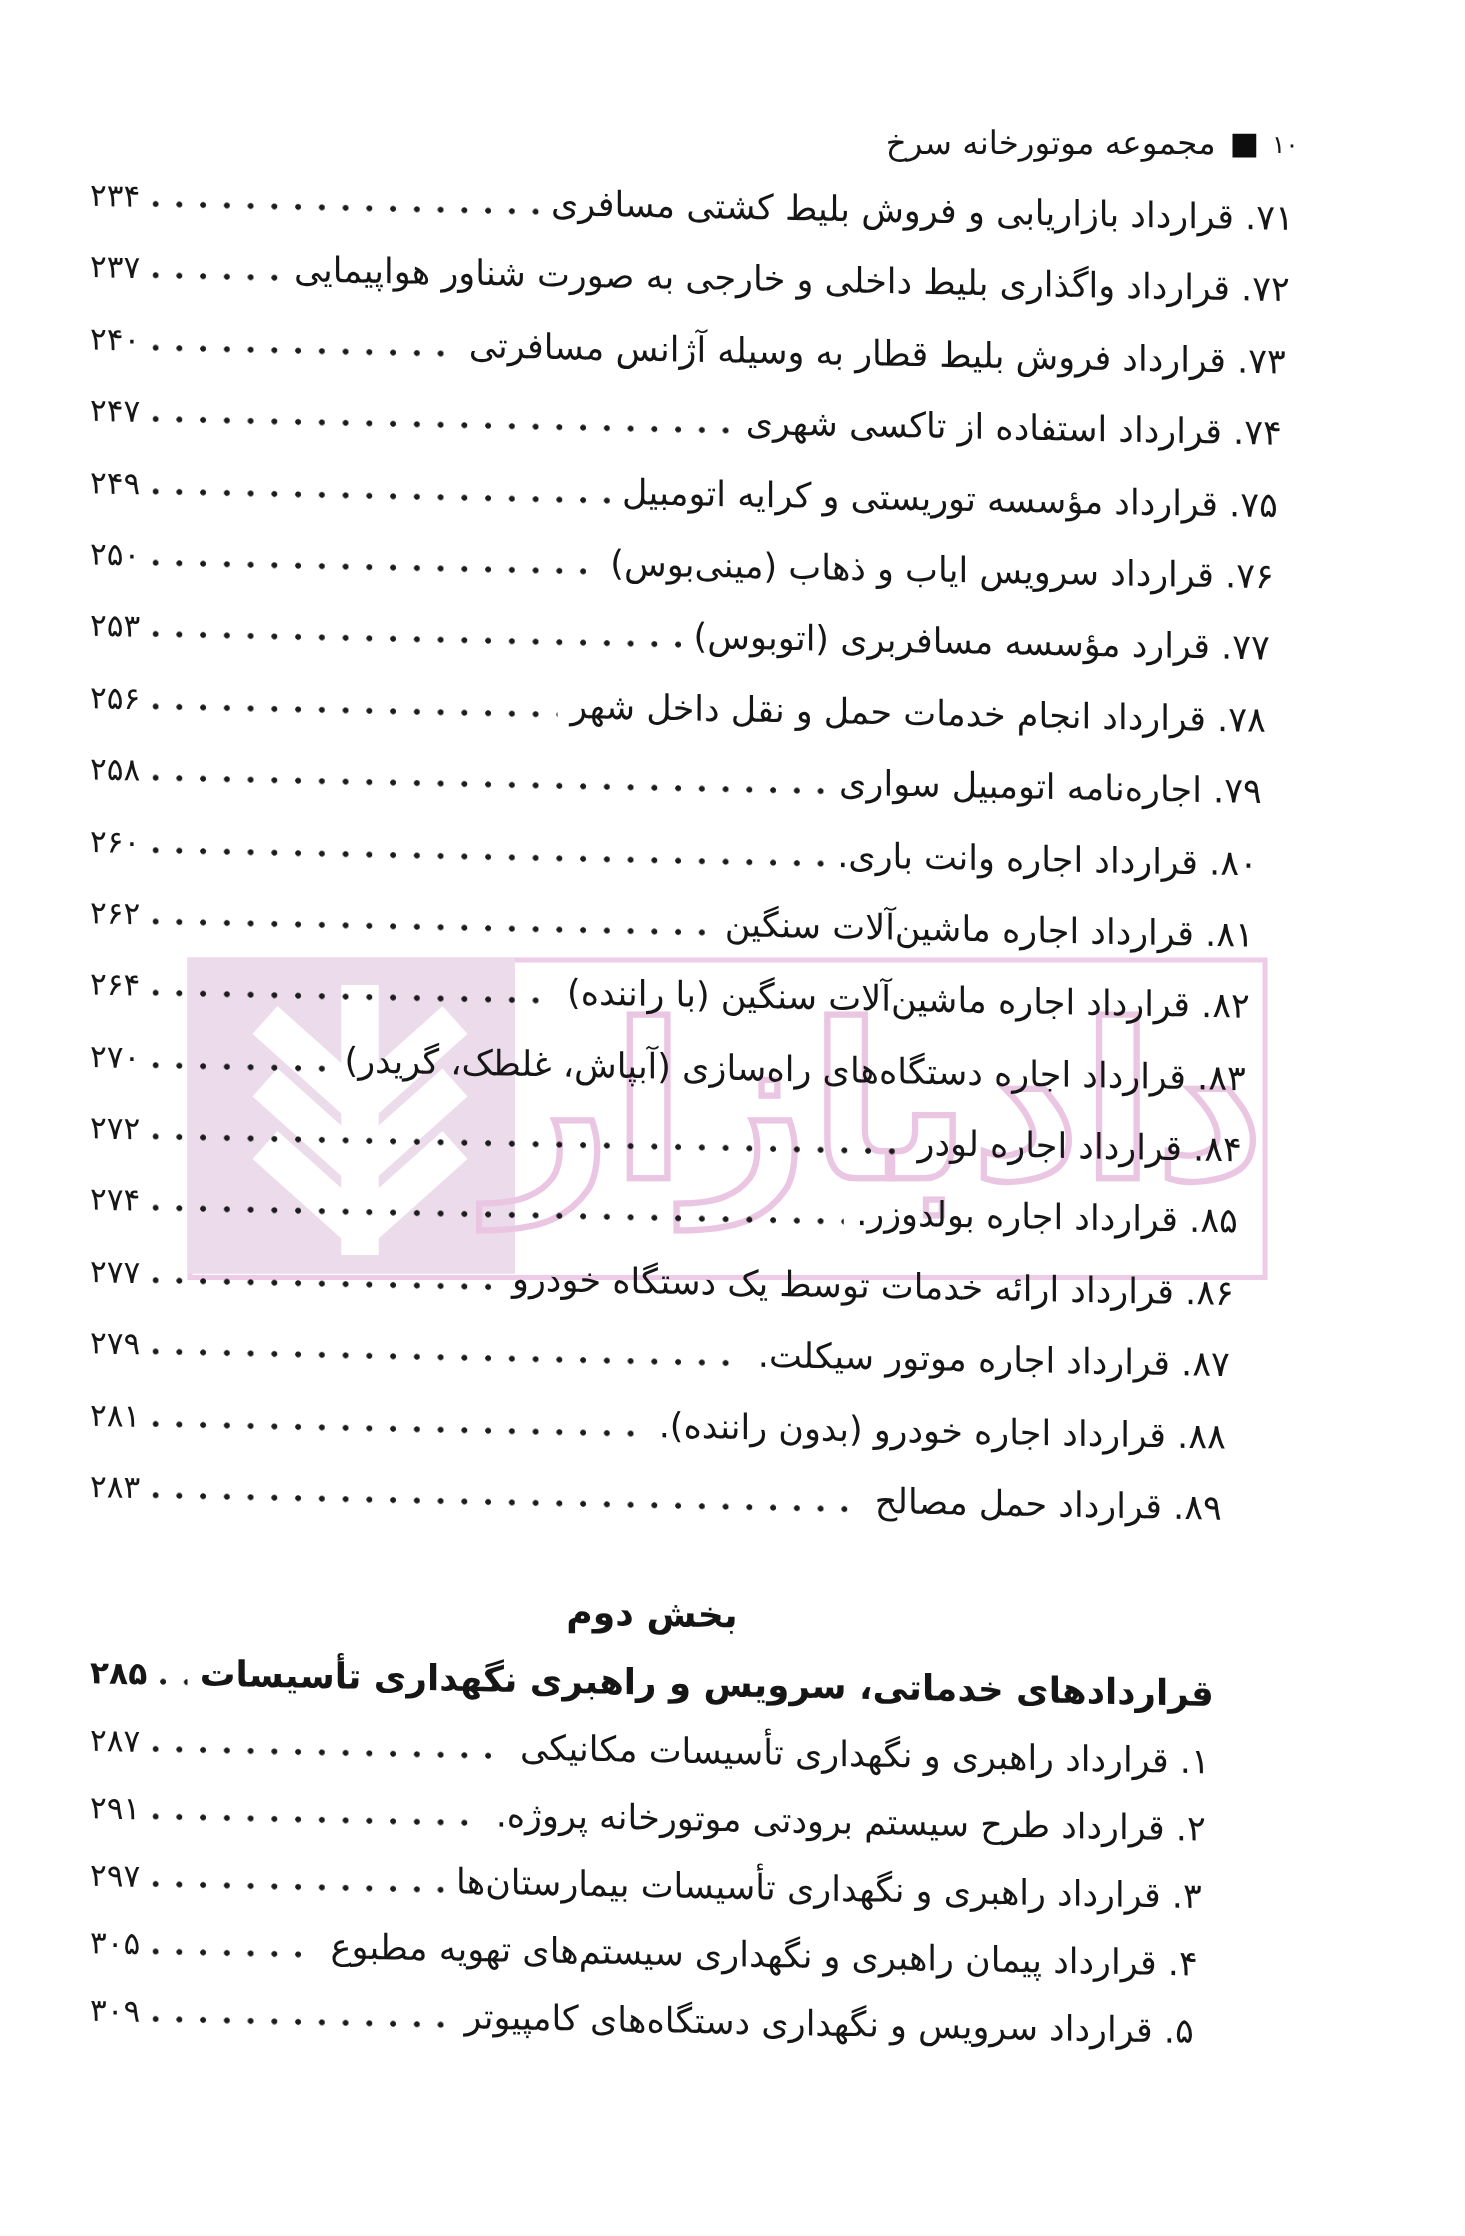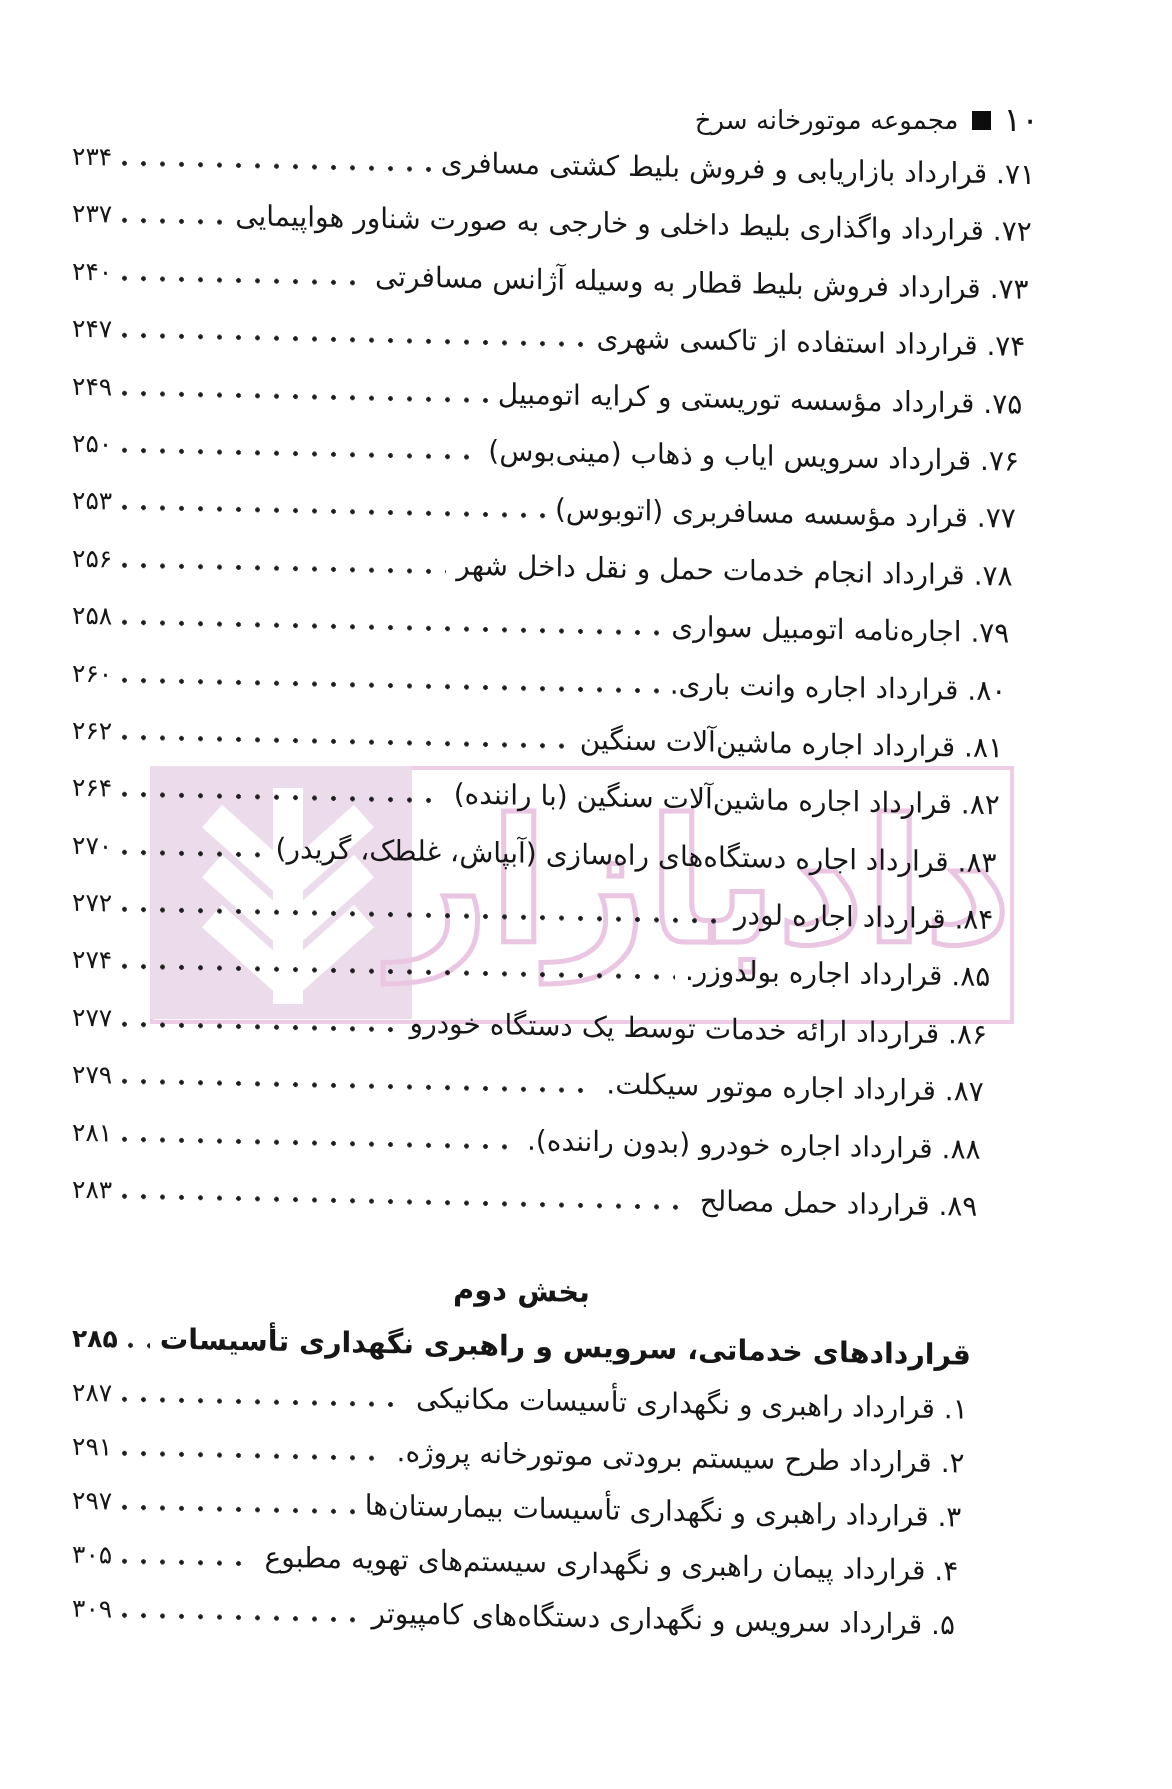--- a/index.html
+++ b/index.html
@@ -34,21 +34,21 @@
   
   .header {
     position:absolute; top:100px; right:133px; z-index:2;
     direction:rtl; display:flex; align-items:center; gap:13px;
     font-size:26px;
   }
   .header .sq {
     display:inline-block; width:19px; height:19px; background:#0d0d0d;
     margin-top:2px;
   }
-  .header .pagenum { font-size:33px; letter-spacing:2px;font-family:Liberation Serif, serif; }
+  .header .pagenum { font-size:20px; letter-spacing:2px;font-family:Liberation Serif, serif; }
 
   
   .content {
     position:absolute; top:146px; right:137px; width:963px; z-index:2;
     direction:rtl;
     transform:skewY(1.15deg); transform-origin:100% 0;
   }
   .toc-row {
     display:flex; align-items:baseline;
     height:57.4px; line-height:57.4px;

